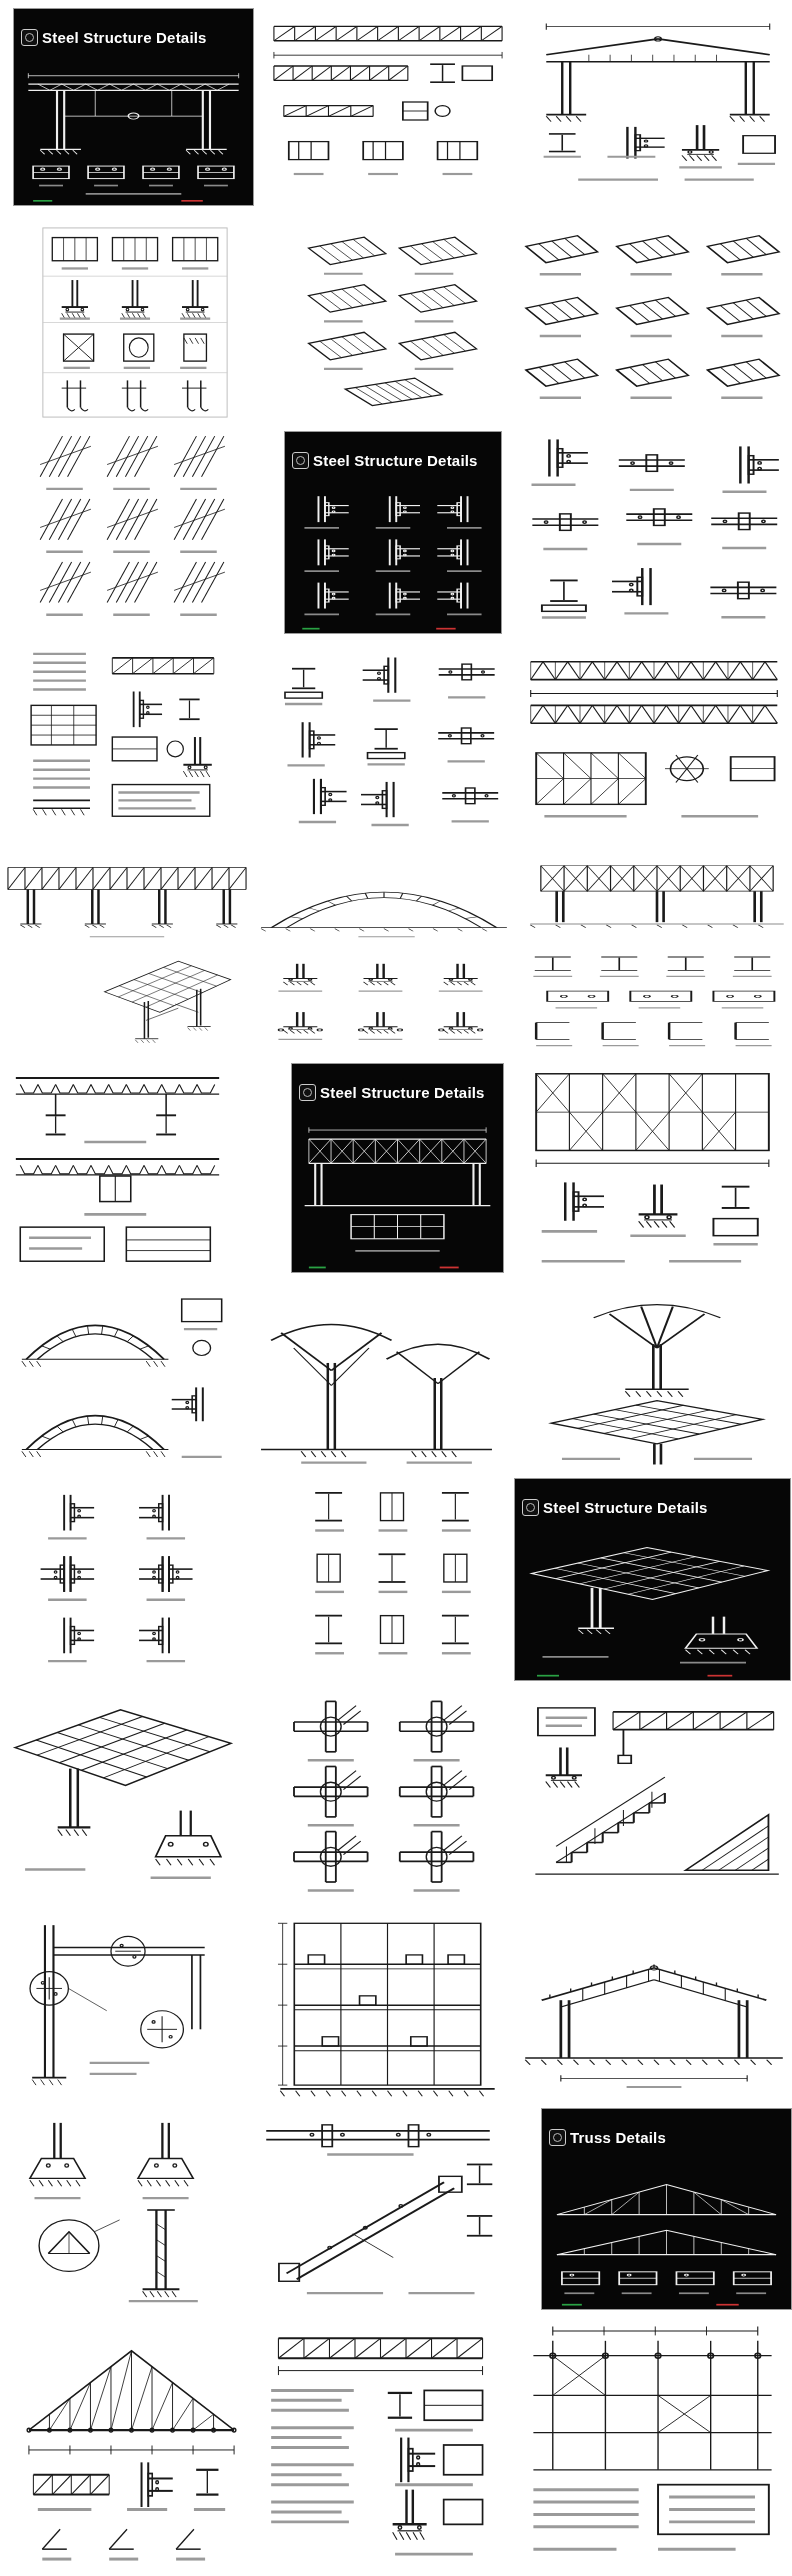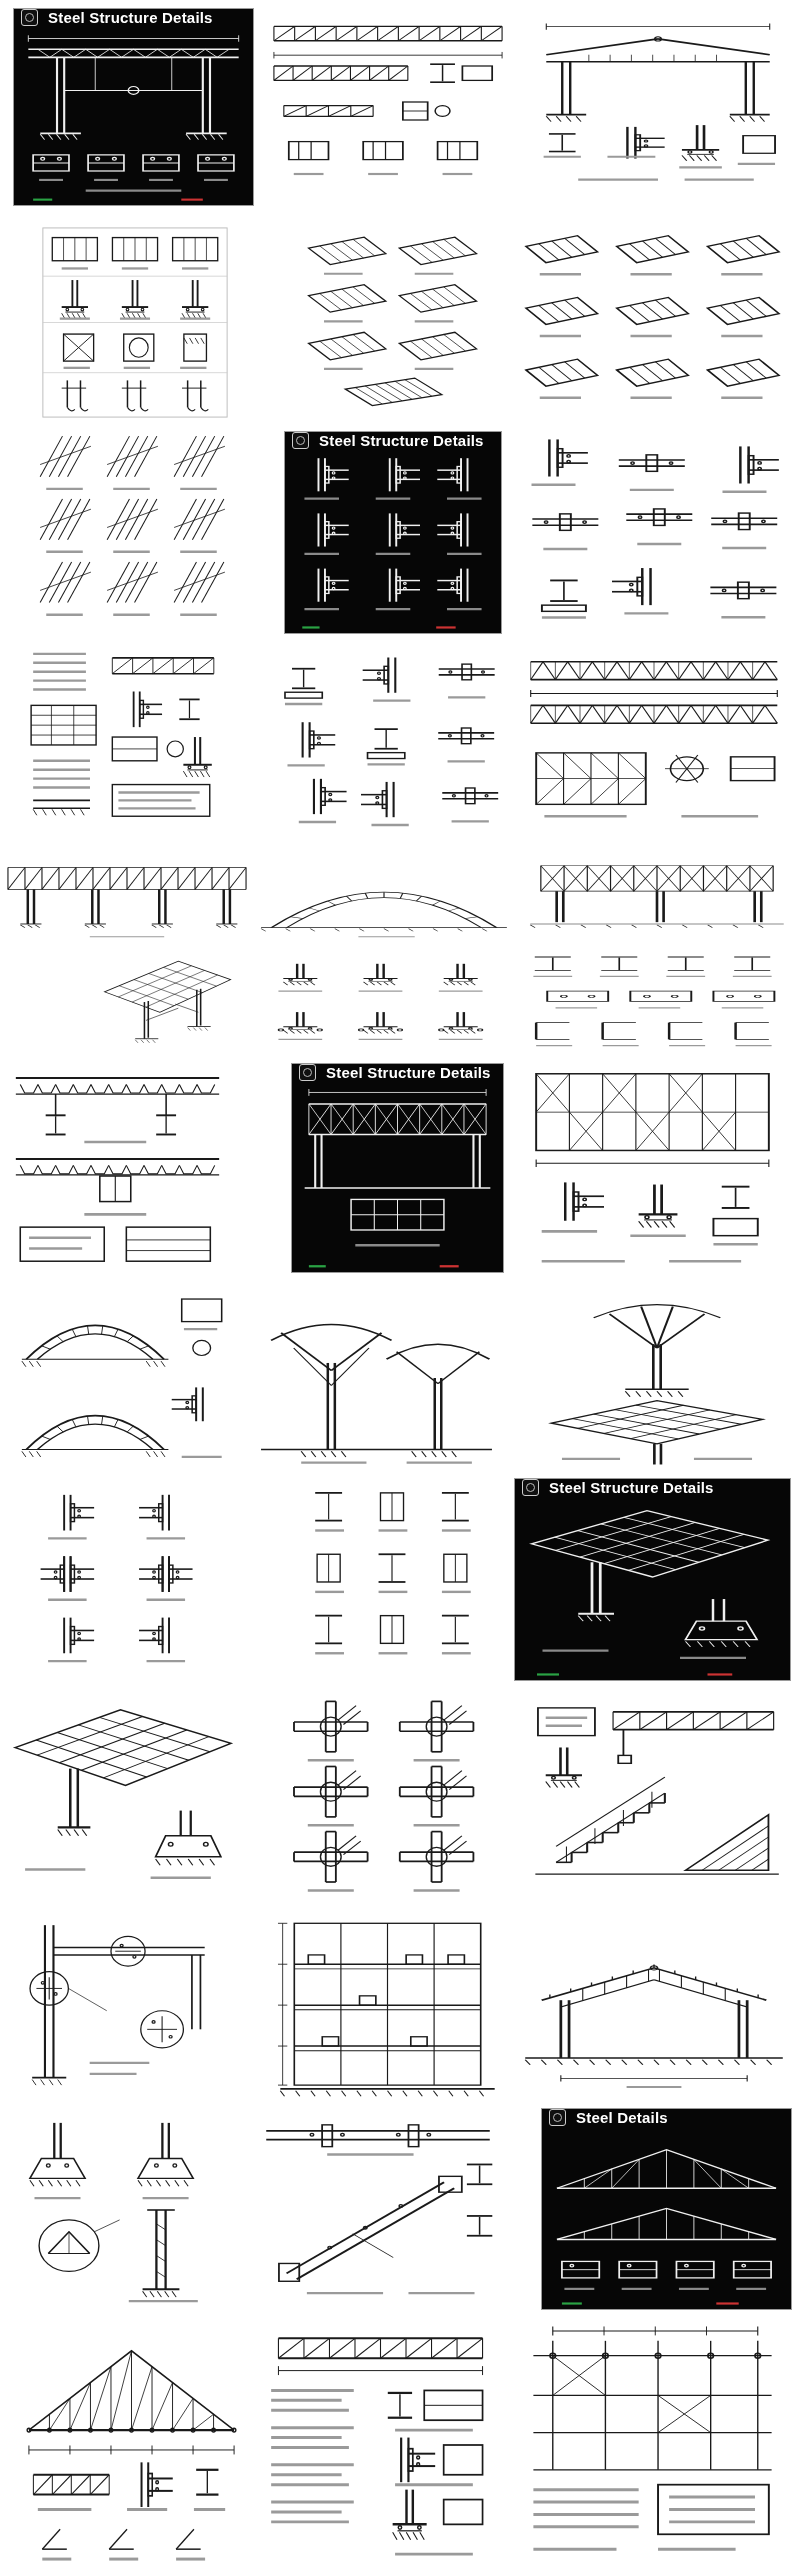--- a/index.html
+++ b/index.html
@@ -1,21 +1,21 @@
 <!DOCTYPE html>
 <html><head>
 <meta charset="utf-8">
 <style>
   *{margin:0;padding:0;box-sizing:border-box;}
   html,body{background:#ffffff;font-family:"Liberation Sans",sans-serif;}
   #canvas{position:relative;width:793px;height:2576px;background:#ffffff;overflow:hidden;}
   .cell{position:absolute;background:#ffffff;}
   .cell svg{display:block;width:100%;height:100%;}
   .cell.dark{background:#060606;border:1px solid #9a9a9a;display:flex;flex-direction:column;}
-  .cell.dark .titlebar{display:flex;align-items:center;gap:10px;padding:0 7px;flex:0 0 auto;}
+  .cell.dark .titlebar{display:flex;align-items:center;gap:4px;padding:20px 7px;flex:0 0 auto;}
   .cell.dark .title{color:#ffffff;font-weight:700;font-size:15px;letter-spacing:0.2px;white-space:nowrap;}
   .cell.dark .art{flex:1 1 auto;min-height:0;}
   .logo{width:17px;height:17px;border:1px solid #cccccc;border-radius:3px;background:#101010;position:relative;flex:0 0 auto;}
   .logo::after{content:"";position:absolute;inset:3px;border:1px solid #bbbbbb;border-radius:50%;}
 </style>
 </head>
 <body>
 
 <div id="canvas">
     <div class="cell dark" style="left: 13px; top: 8px; width: 241px; height: 198px;">
@@ -1983,21 +1983,21 @@
           <line x1="90" y1="53.5" x2="90" y2="62.5" stroke-width="0.6"></line>
           <line x1="40" y1="62" x2="56" y2="74" stroke-width="0.4"></line>
           <line x1="22" y1="92" x2="52" y2="92" stroke="#9a9a9a" stroke-width="1.2"></line>
           <line x1="62" y1="92" x2="88" y2="92" stroke="#9a9a9a" stroke-width="1.2"></line>
         </g>
       </svg>
     </div>
     <div class="cell dark" style="left: 541px; top: 2108px; width: 251px; height: 202px;">
       <div class="titlebar">
         <span class="logo"></span>
-        <span class="title">Steel Details</span>
+        <span class="title">Truss Details</span>
       </div>
       <svg viewBox="0 0 100 100" preserveAspectRatio="none" class="art">
         <g stroke="#f0f0f0" fill="none" stroke-linecap="butt">
           <polyline points="6,34 50,13 94,34" stroke-width="0.7"></polyline>
           <line x1="6" y1="34" x2="94" y2="34" stroke-width="0.9"></line>
           <line x1="17" y1="28.75" x2="17" y2="34" stroke-width="0.4"></line>
           <line x1="28" y1="23.5" x2="28" y2="34" stroke-width="0.4"></line>
           <line x1="39" y1="18.25" x2="39" y2="34" stroke-width="0.4"></line>
           <line x1="50" y1="13" x2="50" y2="34" stroke-width="0.4"></line>
           <line x1="61" y1="18.25" x2="61" y2="34" stroke-width="0.4"></line>

